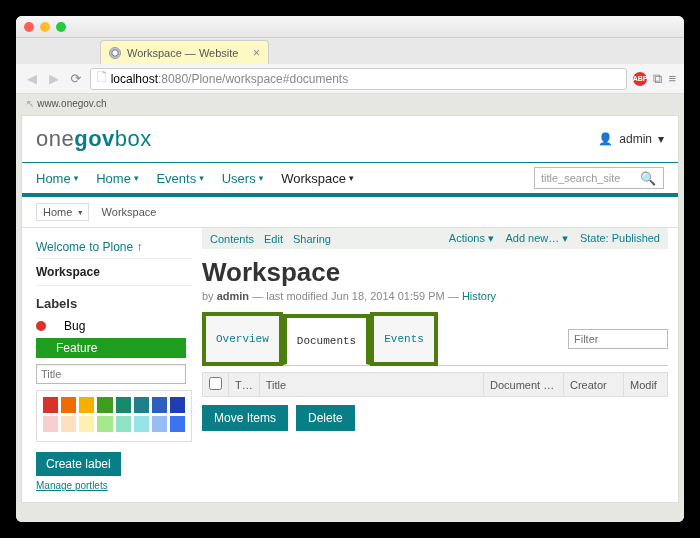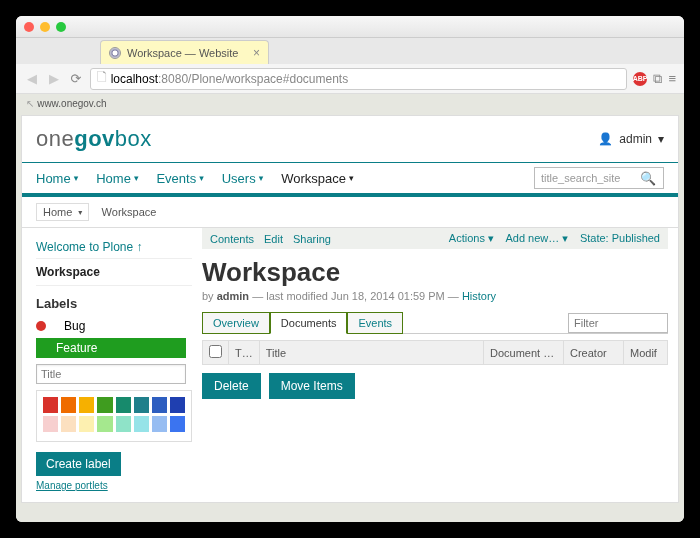--- a/index.html
+++ b/index.html
@@ -53,21 +53,21 @@
 .createbtn { background:#0a7e87; color:#fff; padding:5px 10px; border:none; font-size:12px; font-weight:500; margin-top:4px; }
 .portlets { color:#0a7e87; font-size:10px; text-decoration:underline; margin-top:4px; display:inline-block; }
 .maincol { flex:1; padding:0 10px 10px 0; }
 .grbar { background:#eef0ed; display:flex; align-items:center; padding:4px 8px; font-size:11px; color:#0a7e87; gap:10px; }
 .grbar .right { margin-left:auto; display:flex; gap:12px; }
 .state { color:#0a7e87; }
 h1.pgtitle { font-size:26px; font-weight:600; color:#333; margin:8px 0 2px; }
 .byline { font-size:11px; color:#888; margin-bottom:10px; }
 .byline .h { color:#0a7e87; }
 .subtabs { display:flex; align-items:center; border-bottom:1px solid #ccc; margin-bottom:6px; }
-.subtabs .st { border:1px solid #4d7c0f; padding:4px 10px; font-size:11px; color:#0a7e87; margin-bottom:-1px; background:#f6f6f6; }
+.subtabs .st { border:4px solid #4d7c0f; padding:17px 10px; font-size:11px; color:#0a7e87; margin-bottom:-1px; background:#f6f6f6;font-family:Liberation Mono, monospace; }
 .subtabs .st.active { background:#fff; color:#333; border-bottom:1px solid #fff; }
 .subtabs .filter { margin-left:auto; border:1px solid #bbb; height:20px; width:100px; padding:0 5px; font-size:11px; color:#aaa; }
 .lp { font-size:11px; color:#555; margin:4px 0; display:flex; align-items:center; }
 .lp .gearwrap { margin-left:auto; color:#333; font-size:14px; }
 table.grid { width:100%; border-collapse:collapse; font-size:11px; }
 table.grid th, table.grid td { border:1px solid #ddd; padding:4px 6px; text-align:left; color:#555; background:#fafafa; }
 table.grid th { background:#f0f0f0; font-weight:500; overflow:hidden; white-space:nowrap; text-overflow:ellipsis; }
 .pdficon { width:12px; height:14px; display:inline-block; background:linear-gradient(#fff,#fff); border:1px solid #c33; position:relative; }
 .pdficon::after { content:""; position:absolute; bottom:0; left:0; right:0; height:6px; background:#c33; }
 .title-link { color:#0a7e87; }
@@ -222,20 +222,20 @@
               <th style="width:18px"><input type="checkbox" style=""></th>
               <th style="width:24px">T…</th>
               <th>Title</th>
               <th style="width:80px">Document …</th>
               <th style="width:60px">Creator</th>
               <th style="width:44px">Modif</th>
             </tr>
           </tbody>
             </table>
           <div class="btns">
+            <button>Move Items</button>
             <button>Delete</button>
-            <button>Move Items</button>
           </div>
         </div>
       </div>
     </div>
   </div>
 </div>
 
 </body></html>

